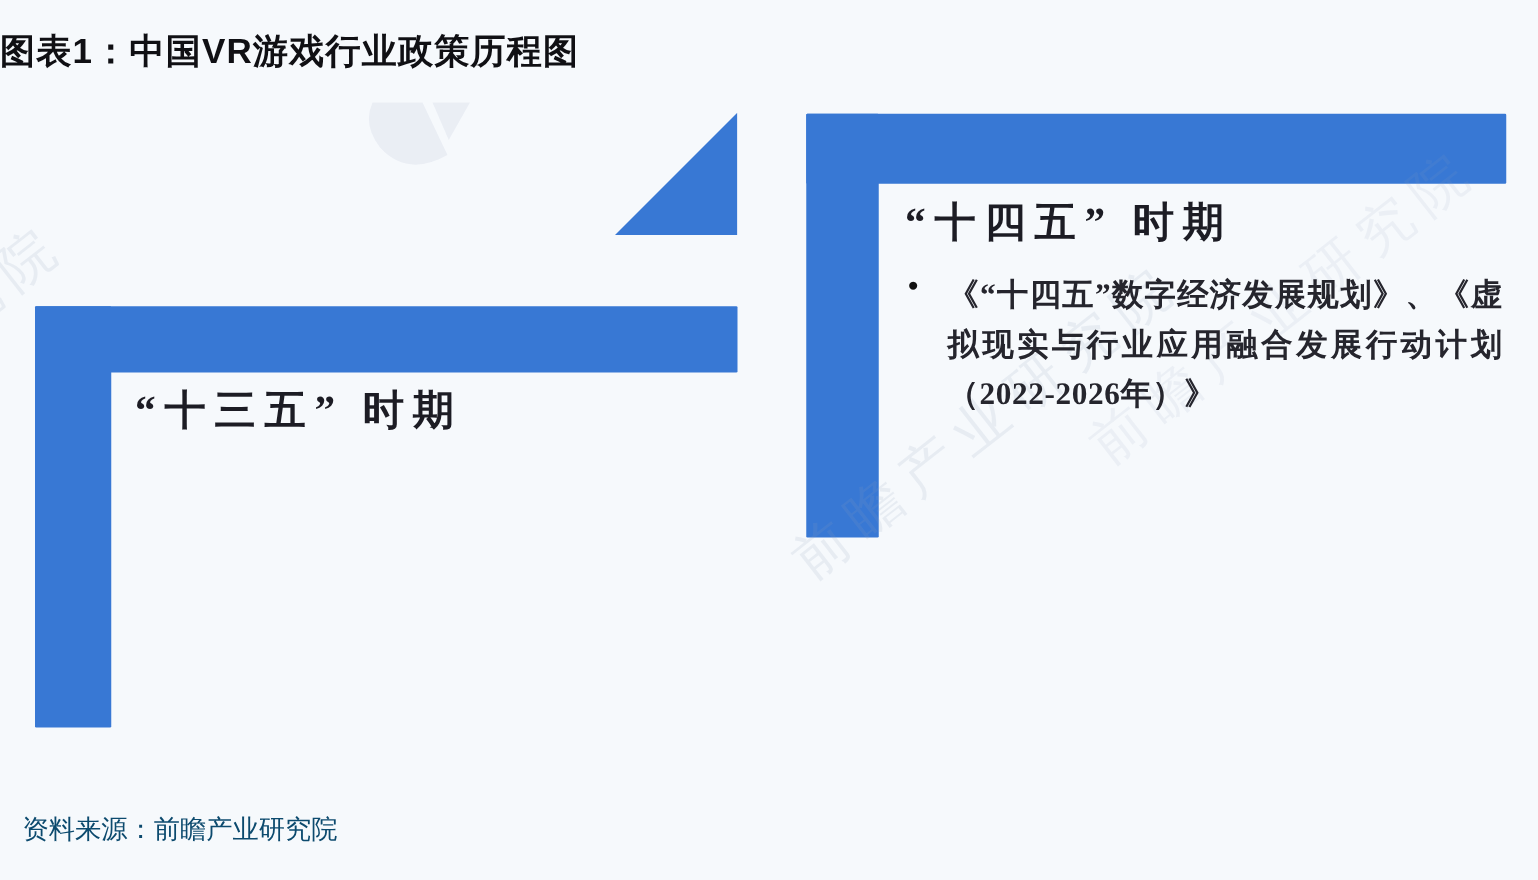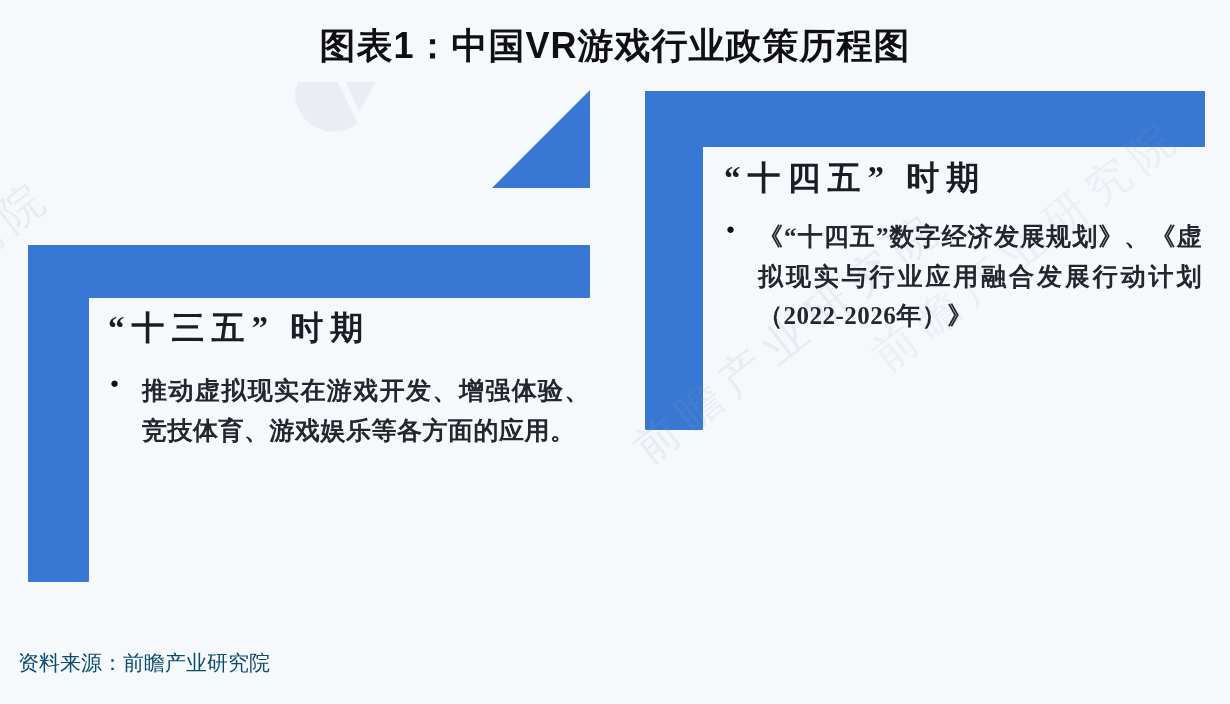--- a/index.html
+++ b/index.html
@@ -10,23 +10,23 @@
     margin: 0 auto;
     background: #f6f9fc;
     overflow: hidden;
     font-family: "Liberation Sans", sans-serif;
   }
 
   
   .page-title {
     position: absolute;
     top: 22px; left: 0; width: 100%;
-    text-align: center;
+    text-align: left;
     font-family: "Liberation Sans", sans-serif;
-    font-size: 36px;
+    font-size: 28px;
     font-weight: 700;
     letter-spacing: 1px;
     color: #101014;
   }
 
   
   .wm-logo { position: absolute; left: 288px; top: 72px; z-index: 2; opacity: 0.9; }
   .wm {
     position: absolute;
     z-index: 2;
@@ -128,21 +128,20 @@
 
   <div class="bar bar-left-top"></div>
   <div class="bar bar-left-side"></div>
   <div class="triangle"></div>
   <div class="bar bar-right-top"></div>
   <div class="bar bar-right-side"></div>
 
   <section class="panel panel-left">
     <h2>“十三五” 时期</h2>
     <ul>
-      <li>推动虚拟现实在游戏开发、增强体验、竞技体育、游戏娱乐等各方面的应用。</li>
     </ul>
   </section>
 
   <section class="panel panel-right">
     <h2>“十四五” 时期</h2>
     <ul>
       <li>《“十四五”数字经济发展规划》、《虚拟现实与行业应用融合发展行动计划（2022-2026年）》</li>
     </ul>
   </section>
 

